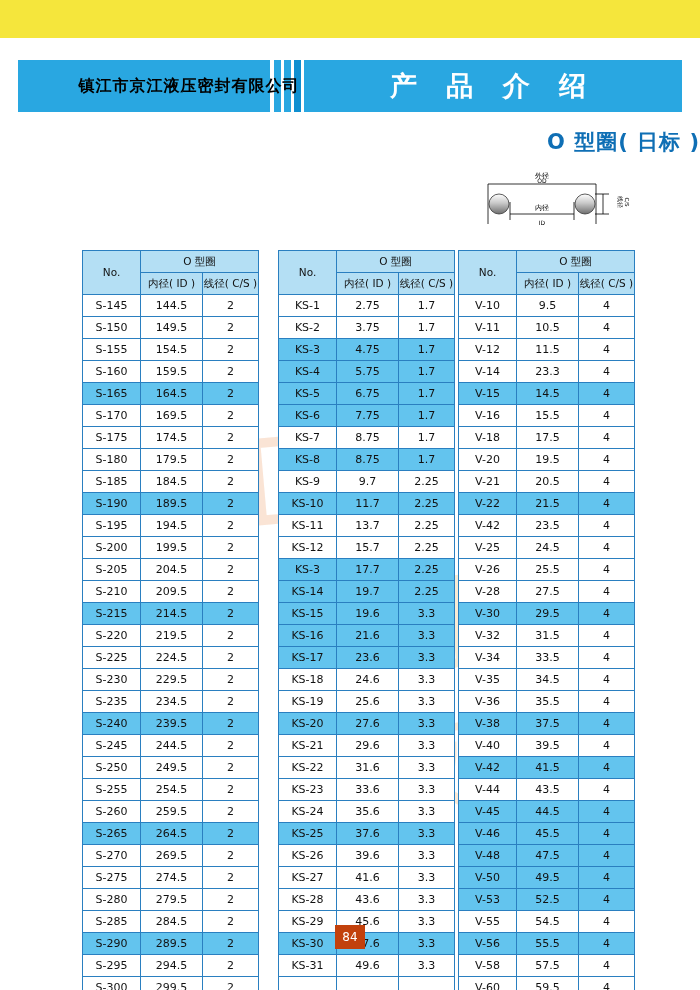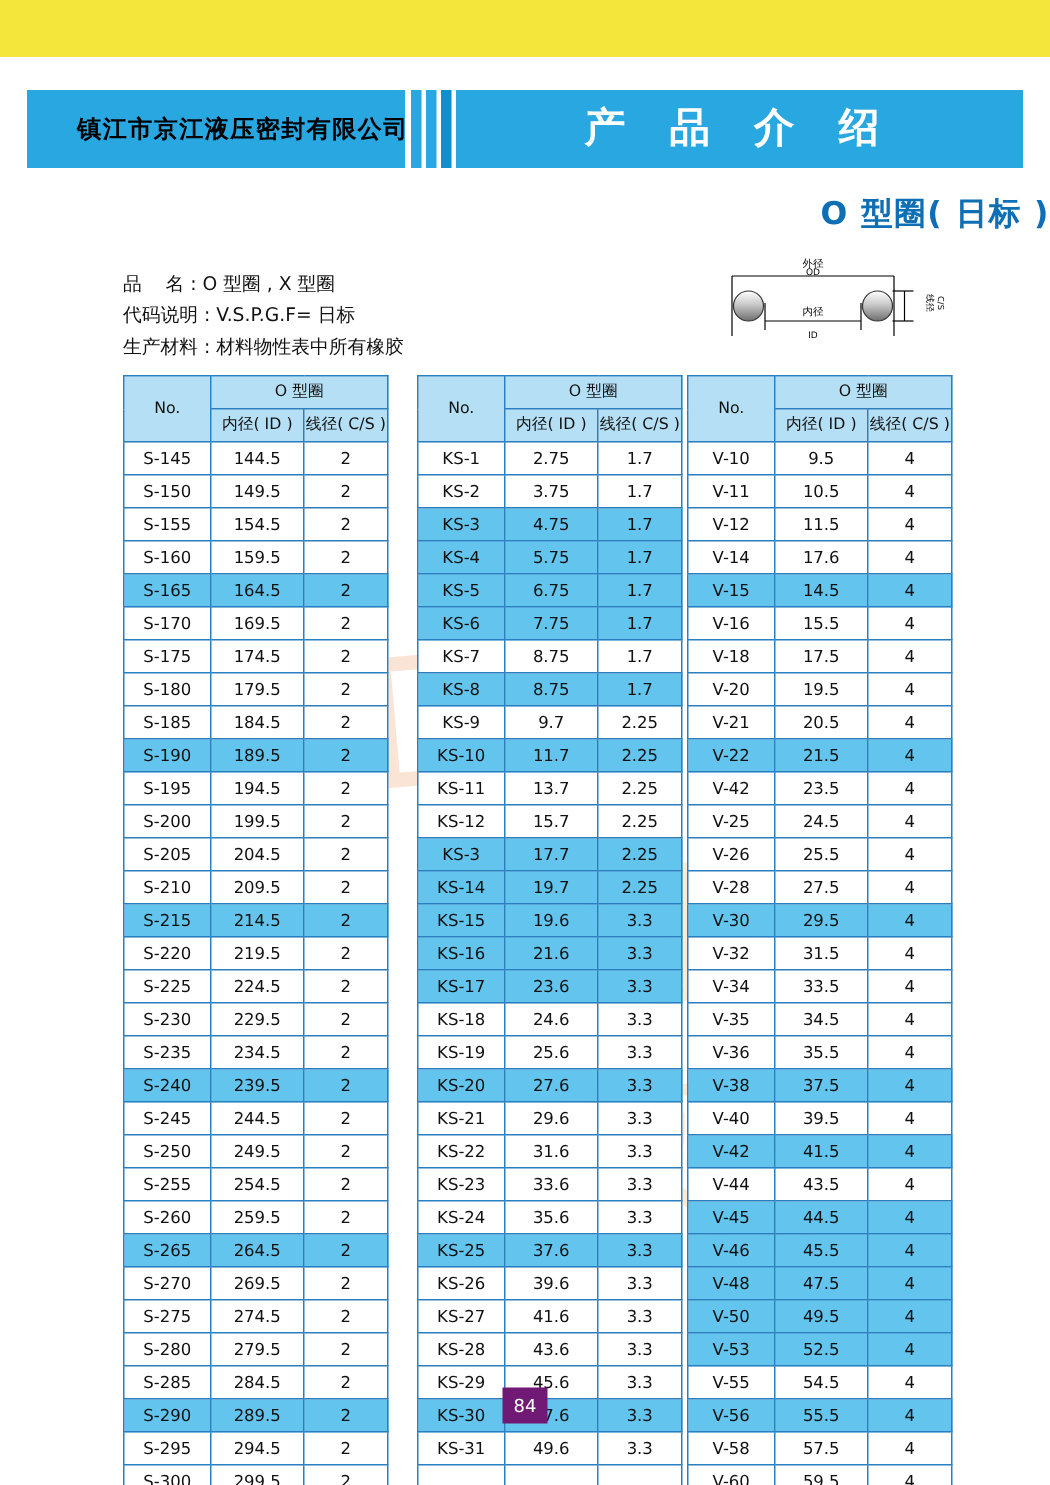--- a/index.html
+++ b/index.html
@@ -62,20 +62,21 @@
     position: absolute;
     left: 0; top: 0;
     width: 288px; height: 52px;
     line-height: 52px;
     text-align: center;
     color: #000;
     font-weight: bold;
     font-size: 16px;
     letter-spacing: 1px;
     font-family: "DejaVu Sans", sans-serif;
+    padding-left: 27px;
   }
   .product-title {
     position: absolute;
     left: 286px; top: 0;
     width: 378px; height: 52px;
     line-height: 52px;
     text-align: center;
     color: #ffffff;
     font-weight: bold;
     font-size: 27px;
@@ -185,25 +186,20 @@
         <i></i>
         <i></i>
     </div>
     <div class="header-right"></div>
     <div class="company-name">镇江市京江液压密封有限公司</div>
     <div class="product-title">产 品 介 绍</div>
   </div>
 
   <div class="main-title">O 型圈( 日标 )</div>
 
-  <div class="spec">
-    <div>品    名 : O 型圈 , X 型圈</div>
-    <div>代码说明 : V.S.P.G.F= 日标</div>
-    <div>生产材料 : 材料物性表中所有橡胶</div>
-  </div>
 
   <div class="diagram">
     <svg width="190" height="70" viewBox="0 0 190 70">
       <defs>
         <linearGradient id="ringg" x1="0" y1="0" x2="0" y2="1">
           <stop offset="0%" stop-color="#ffffff"></stop>
           <stop offset="45%" stop-color="#c9c9c9"></stop>
           <stop offset="100%" stop-color="#6e6e6e"></stop>
         </linearGradient>
       </defs>
@@ -626,21 +622,21 @@
             <td>10.5</td>
             <td>4</td>
           </tr>
           <tr>
             <td class="no">V-12</td>
             <td>11.5</td>
             <td>4</td>
           </tr>
           <tr>
             <td class="no">V-14</td>
-            <td>17.6</td>
+            <td>23.3</td>
             <td>4</td>
           </tr>
           <tr class="hl">
             <td class="no">V-15</td>
             <td>14.5</td>
             <td>4</td>
           </tr>
           <tr>
             <td class="no">V-16</td>
             <td>15.5</td>
@@ -774,16 +770,16 @@
           <tr>
             <td class="no">V-60</td>
             <td>59.5</td>
             <td>4</td>
           </tr>
         </tbody>
       </table>
     </div>
 
   <div style="position:absolute;left:0;top:925px;width:700px;text-align:center;">
-    <span style="display:inline-block;background:#701a75;color:#fff;font-size:12px;width:30px;height:24px;line-height:24px;font-family:'DejaVu Sans',sans-serif;">84</span>
+    <span style="display:inline-block;background:#c2410c;color:#fff;font-size:12px;width:30px;height:24px;line-height:24px;font-family:'DejaVu Sans',sans-serif;">84</span>
   </div>
 
 </div>
 
 </body></html>

